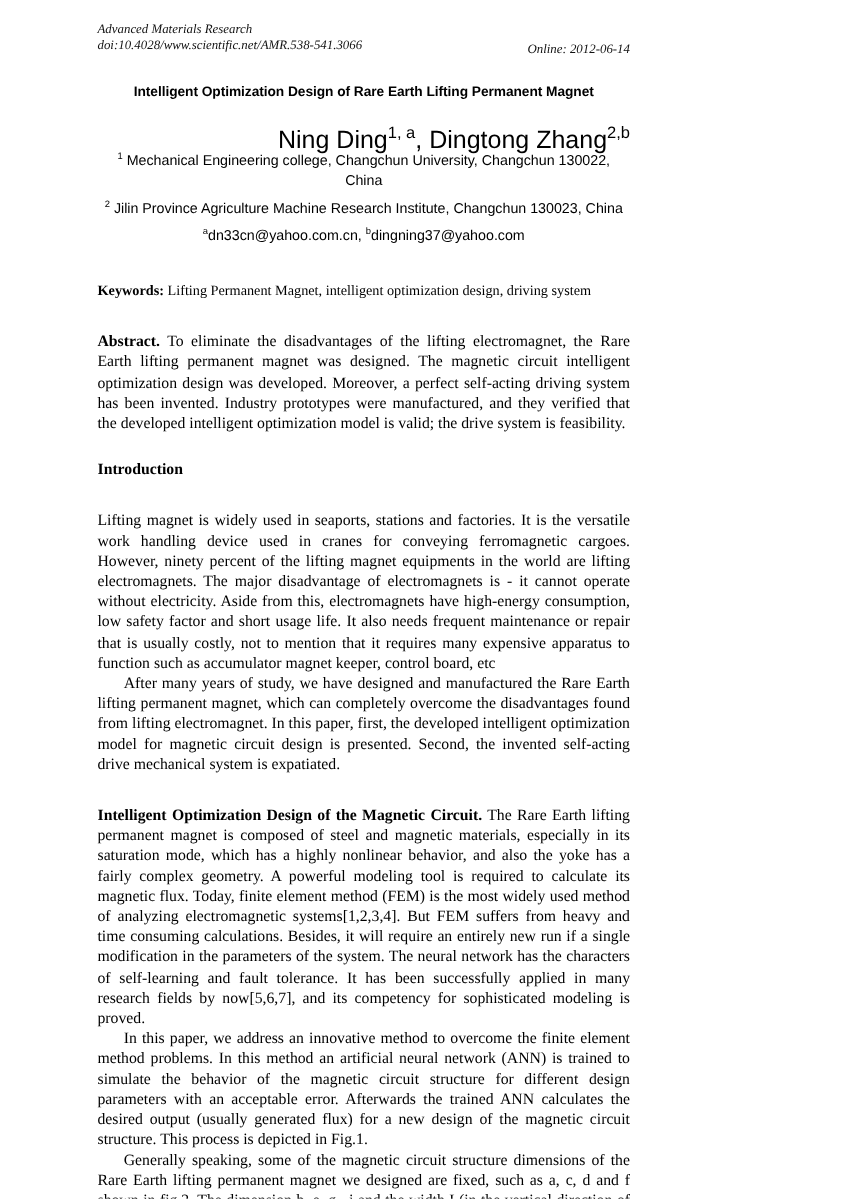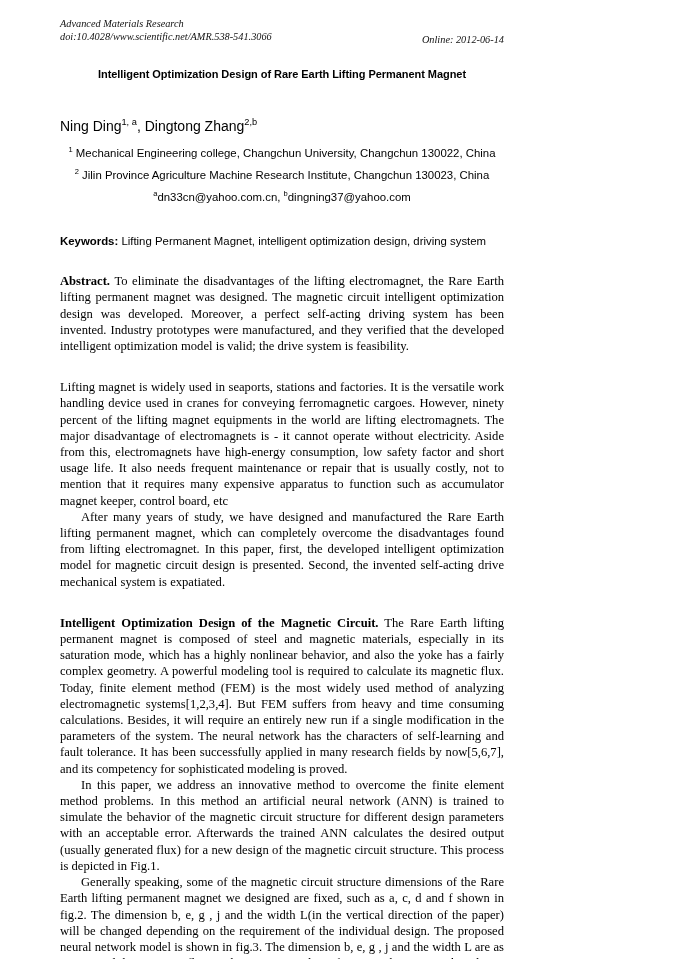--- a/index.html
+++ b/index.html
@@ -13,21 +13,21 @@
     overflow: hidden;
     font-family: "Liberation Serif", "DejaVu Serif", serif;
     color: #000000;
     -webkit-font-smoothing: antialiased;
   }
   .page {
     position: relative;
     width: 564px;
     height: 959px;
     box-sizing: border-box;
-    padding: 18px 60px 0 60px;
+    padding: 18px 60px 0 78px;
   }
 
   
   .jheader {
     position: relative;
     font-family: "Liberation Serif", "DejaVu Serif", serif;
     font-style: italic;
     font-size: 10.3px;
     line-height: 12.6px;
     color: #111;
@@ -49,28 +49,27 @@
     text-align: center;
     font-family: "Liberation Sans", "DejaVu Sans", sans-serif;
     font-weight: bold;
     font-size: 11px;
     line-height: 19px;
     letter-spacing: -0.05px;
   }
 
   
   .authors {
-    margin-top: 33px;
-    text-align: left;
+    margin-top: 19px;
+    text-align: right;
     font-family: "Liberation Sans", "DejaVu Sans", sans-serif;
-    font-size: 14px;
+    font-size: 20px;
     line-height: 18px;
   }
   .affil {
-    margin-top: 10px;
     text-align: center;
     font-family: "Liberation Sans", "DejaVu Sans", sans-serif;
     font-size: 11.4px;
     line-height: 16px;
   }
   .affil.second { margin-top: 6px; }
   .emails {
     margin-top: 6px;
     text-align: center;
     font-family: "Liberation Sans", "DejaVu Sans", sans-serif;
@@ -79,21 +78,21 @@
   }
   sup {
     font-size: 0.66em;
     vertical-align: super;
     line-height: 0;
   }
 
   
   .keywords {
     margin-top: 28px;
-    font-family: Liberation Sans, sans-serif;
+    font-family: Liberation Serif, serif;
     font-size: 11.4px;
     line-height: 16px;
     text-align: left;
   }
   .keywords .lead {
     font-weight: bold;
   }
 
   
   .para {
@@ -151,20 +150,21 @@
   </div>
 
   <div class="keywords">
     <span class="lead">Keywords:</span><span> Lifting Permanent Magnet, intelligent optimization design, driving system</span>
   </div>
 
   <div class="para abstract">
     <span class="lead">Abstract.</span><span> To eliminate the disadvantages of the lifting electromagnet, the Rare Earth lifting permanent magnet was designed. The magnetic circuit intelligent optimization design was developed. Moreover, a perfect self-acting driving system has been invented. Industry prototypes were manufactured, and they verified that the developed intelligent optimization model is valid; the drive system is feasibility.</span>
   </div>
 
+  <div class="section-head">Introduction</div>
   <div class="para">Lifting magnet is widely used in seaports, stations and factories. It is the versatile work handling device used in cranes for conveying ferromagnetic cargoes. However, ninety percent of the lifting magnet equipments in the world are lifting electromagnets. The major disadvantage of electromagnets is - it cannot operate without electricity.   Aside from this, electromagnets have high-energy consumption, low safety factor and short usage life. It also needs frequent maintenance or repair that is usually costly, not to mention that it requires many expensive apparatus to function such as accumulator magnet keeper, control board, etc</div>
   <div class="para indent">After many years of study, we have designed and manufactured the Rare Earth lifting permanent magnet, which can completely overcome the disadvantages found from lifting electromagnet. In this paper, first, the developed intelligent optimization model for magnetic circuit design is presented. Second, the invented self-acting drive mechanical system is expatiated.</div>
 
 
   <div class="para">
     <span class="lead">Intelligent Optimization Design of the Magnetic Circuit.</span><span> The Rare Earth lifting permanent magnet is composed of steel and magnetic materials, especially in its saturation mode, which has a highly nonlinear behavior, and also the yoke has a fairly complex geometry. A powerful modeling tool is required to calculate its magnetic flux. Today, finite element method (FEM) is the most widely used method of analyzing electromagnetic systems[1,2,3,4]. But FEM suffers from heavy and time consuming calculations. Besides, it will require an entirely new run if a single modification in the parameters of the system. The neural network has the characters of self-learning and fault tolerance. It has been successfully applied in many research fields by now[5,6,7], and its competency for sophisticated modeling is proved.</span>
   </div>
 
   <div class="para indent">In this paper, we address an innovative method to overcome the finite element method problems. In this method an artificial neural network (ANN) is trained to simulate the behavior of the magnetic circuit structure for different design parameters with an acceptable error. Afterwards the trained ANN calculates the desired output (usually generated flux) for a new design of the magnetic circuit structure. This process is depicted in Fig.1.</div>
 

